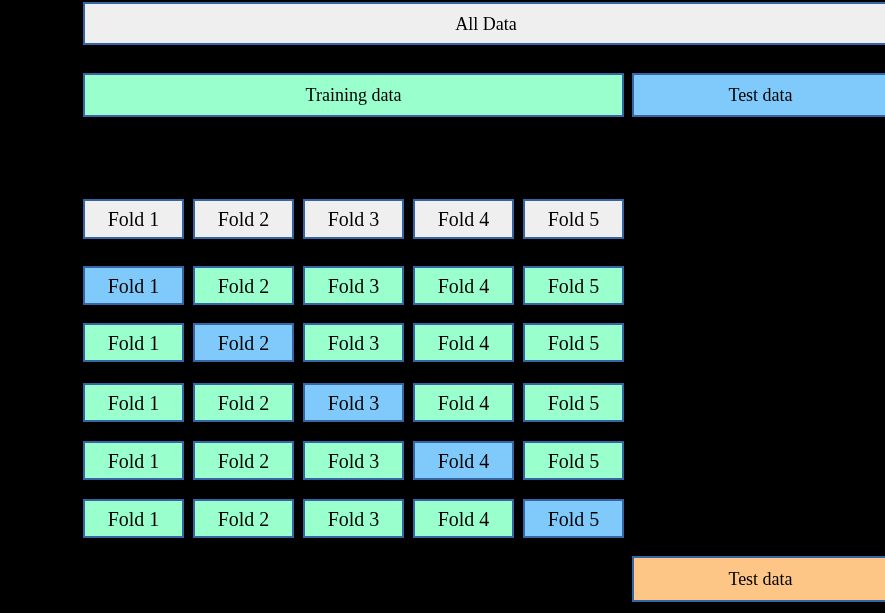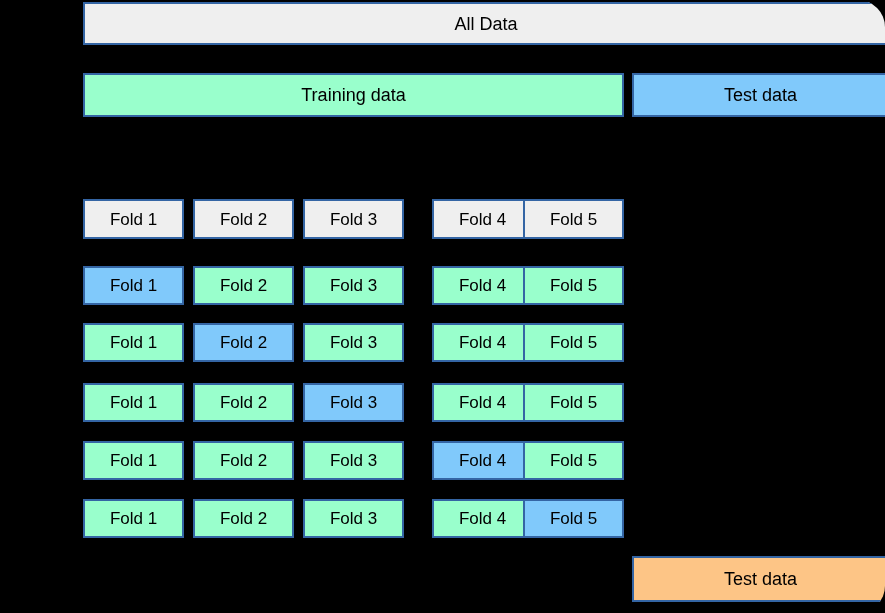--- a/index.html
+++ b/index.html
@@ -6,52 +6,51 @@
     margin: 0;
     padding: 0;
     background: #000;
   }
   .canvas {
     position: relative;
     width: 885px;
     height: 613px;
     background: var(--background, #000000);
     overflow: hidden;
-    font-family: Liberation Sans, sans-serif;
+    font-family: Liberation Serif, serif;
     color: var(--text, #000000);
-    border-radius: 27px;
   }
   .box {
     position: absolute;
     box-sizing: border-box;
     border: 2px solid var(--box-border, #3465A4);
     display: flex;
     align-items: center;
     justify-content: center;
-    font-size: 17px;
+    font-size: 20px;
     line-height: 1;
     white-space: nowrap;
   }
   .gray  { background: var(--gray-fill,  #EFEFEF); }
   .train { background: var(--train-fill, #99FFCC); }
   .test  { background: var(--test-fill,  #80C9FB); }
   .final { background: var(--final-test-fill, #FDC586); }
 
   
   .all-data  { left: 83px;  top: 2px;   width: 806px; height: 43px; font-size: 18px; }
   .training  { left: 83px;  top: 73px;  width: 541px; height: 44px; font-size: 18px; }
   .test-top  { left: 632px; top: 73px;  width: 257px; height: 44px; font-size: 18px; }
   .final-test{ left: 632px; top: 556px; width: 257px; height: 46px; font-size: 18px; }
 
   
   .cell { width: 101px; height: 40px; }
   .c0 { left: 83px; }
   .c1 { left: 193px; justify-content: center; }
   .c2 { left: 303px; text-align: center; }
-  .c3 { left: 432px; }
+  .c3 { left: 413px; }
   .c4 { left: 523px; text-align: right; }
   .rh { top: 199px; }
   .r0 { top: 266px; height: 39px; }
   .r1 { top: 323px; height: 39px; }
   .r2 { top: 383px; height: 39px; }
   .r3 { top: 441px; height: 39px; }
   .r4 { top: 499px; height: 39px; }
 </style>
 </head>
 <body>

